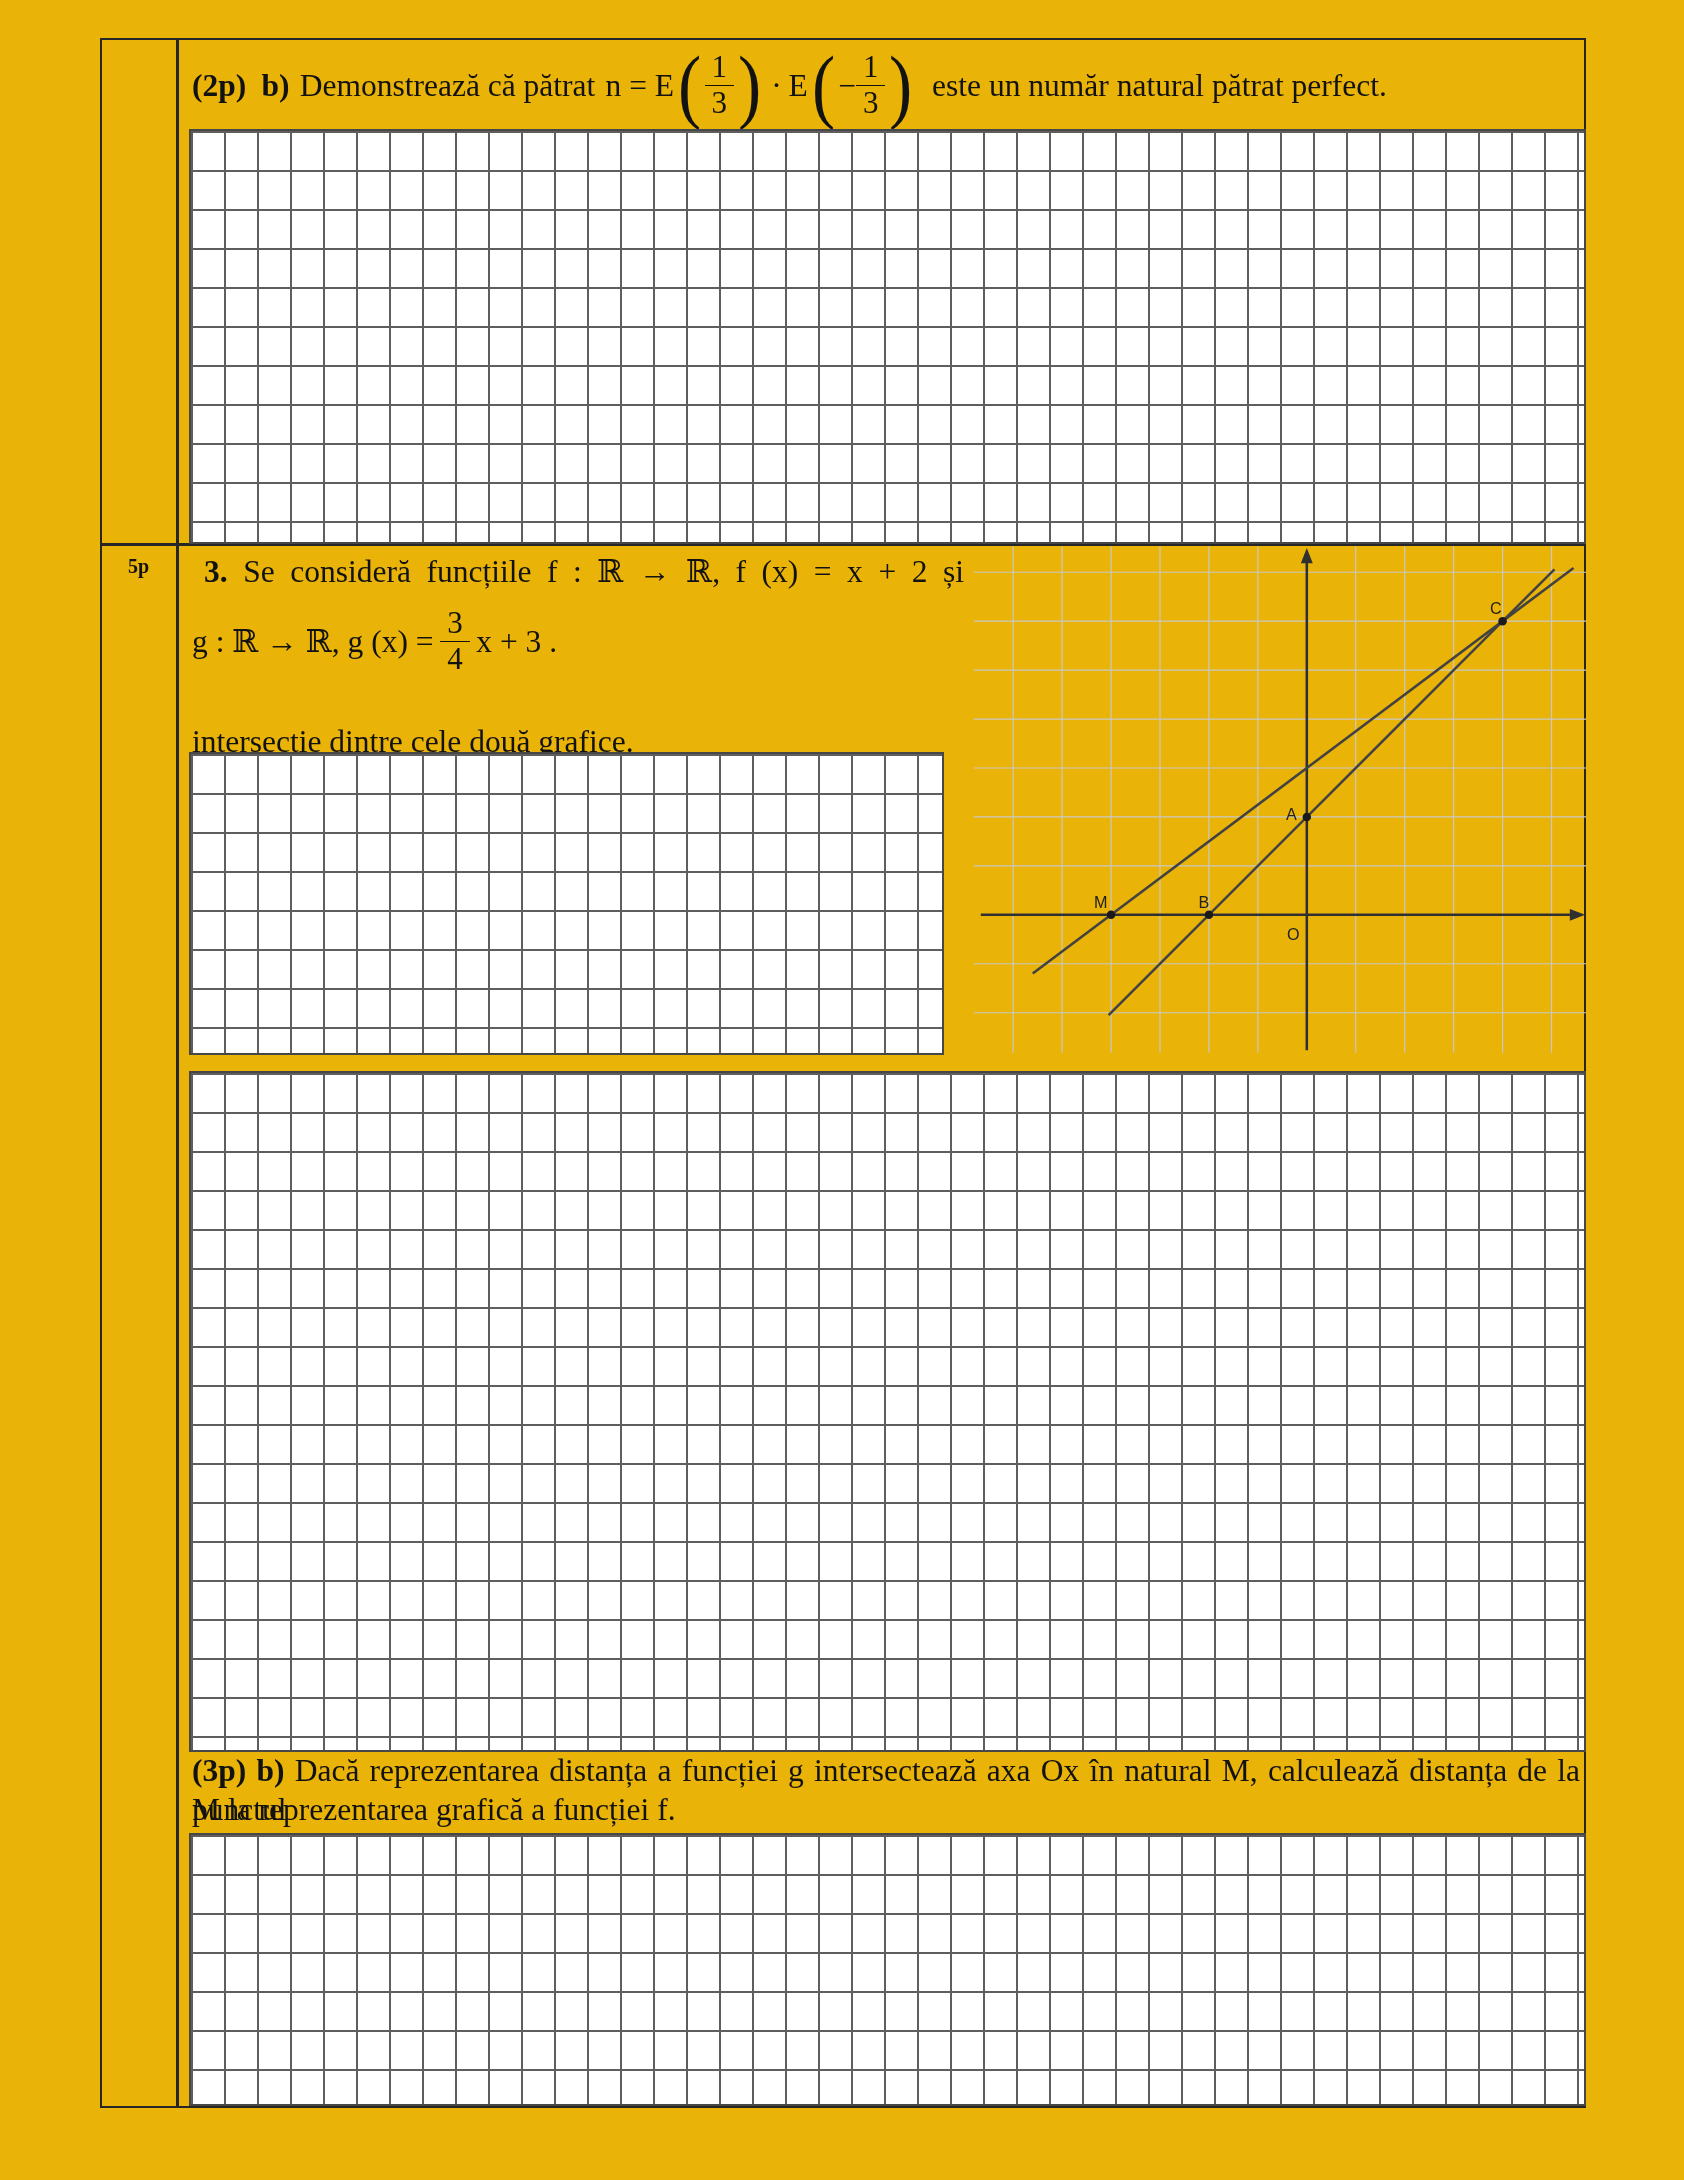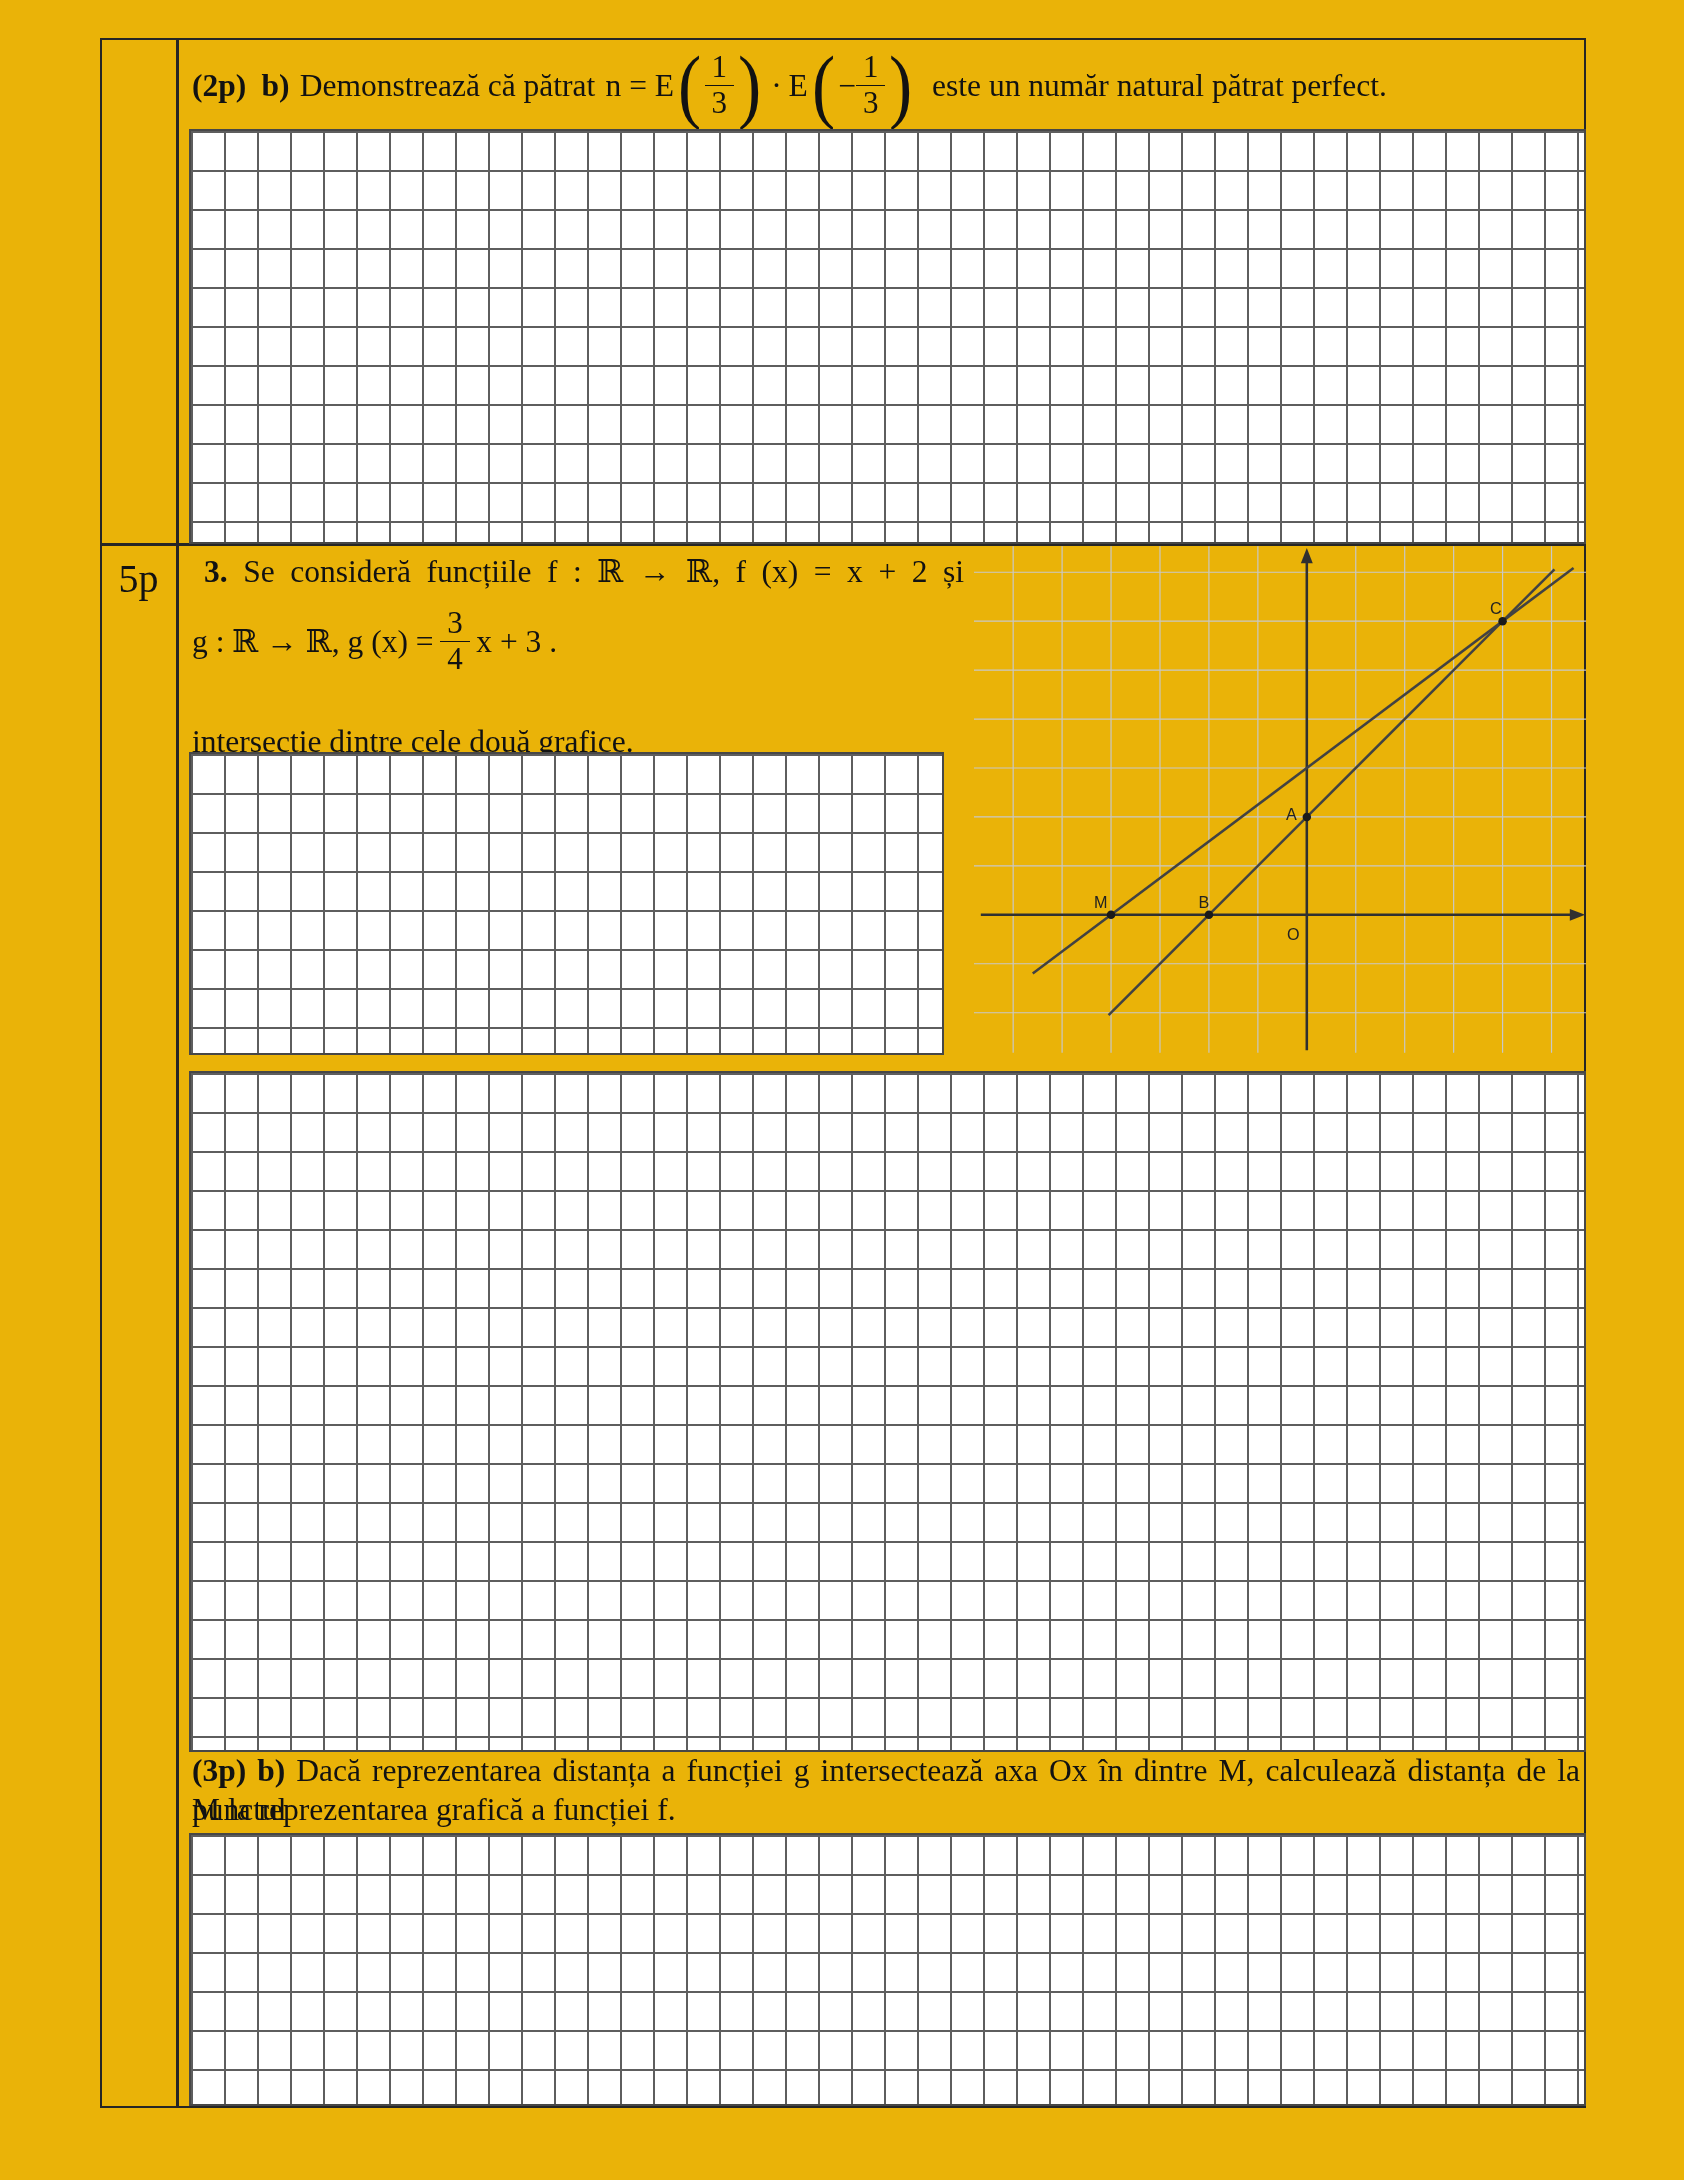--- a/index.html
+++ b/index.html
@@ -28,21 +28,21 @@
   .mrow{display:flex;align-items:center;}
   .fr{display:inline-flex;flex-direction:column;align-items:center;
       font-size:31px;line-height:1.12;vertical-align:middle;}
   .fr .nu{display:block;border-bottom:1.7px solid #121212;padding:0 6.8px;}
   .fr .de{display:block;padding:0 6.8px;}
   .bp{font-size:82px;font-weight:normal;line-height:0.85;transform:scaleX(.85);
       display:inline-block;margin:0 1.7px;}
   .sp8{margin-right:6.8px;} .sp12{margin-right:10.2px;} .sp18{margin-right:15.3px;}
   .ml12{margin-left:16px;}
 
-  #score-cell{left:100px;top:554px;width:77px;text-align:center;font-size:40px;font-weight:normal;}
+  #score-cell{left:100px;top:554px;width:77px;text-align:center;font-size:20px;font-weight:bold;}
   #r1line{left:192px;top:41px;height:89px;width:1380px;}
   #p3l1{left:204px;top:552px;width:760px;}
   #p3l2{left:192px;top:598px;height:87px;justify-content:flex-end;}
   #p3l3{left:192px;top:681px;width:760px;}
   #p3l4{left:192px;top:722px;width:760px;}
   #btext1{left:192px;top:1751px;width:1388px;}
   #btext2{left:192px;top:1790px;width:1388px;}
 
   #graph-wrap{position:absolute;left:974px;top:546px;width:612px;height:507px;}
 </style>
@@ -140,21 +140,21 @@
         <circle cx="621" cy="88" r="5" fill="#1a1a1a"></circle>
         <text x="613" y="79" text-anchor="middle" font-family="&quot;Liberation Sans&quot;,&quot;DejaVu Sans&quot;,sans-serif" font-size="19" fill="#222">C</text>
         <text x="375" y="463" text-anchor="middle" font-family="&quot;Liberation Sans&quot;,&quot;DejaVu Sans&quot;,sans-serif" font-size="19" fill="#222">O</text>
       </svg></div>
 
   <div class="wgrid" id="grid-big"></div>
 
   <div class="txt justify" id="btext1">
     <span class="b">(3p)</span>
     <span class="b">b)</span>
-    <span>Dacă reprezentarea distanța a funcției </span><span class="mit">g</span><span> intersectează axa </span><span class="mit">Ox</span><span> în dintre </span><span class="mit">M</span><span>, calculează distanța de la punctul</span>
+    <span>Dacă reprezentarea distanța a funcției </span><span class="mit">g</span><span> intersectează axa </span><span class="mit">Ox</span><span> în natural </span><span class="mit">M</span><span>, calculează distanța de la punctul</span>
   </div>
   <div class="txt" id="btext2">
     <span class="mit">M</span><span> la reprezentarea grafică a funcției </span><span class="mit">f</span><span>.</span>
   </div>
 
   <div class="wgrid" id="grid-bottom"></div>
 
 </div>
 
 

